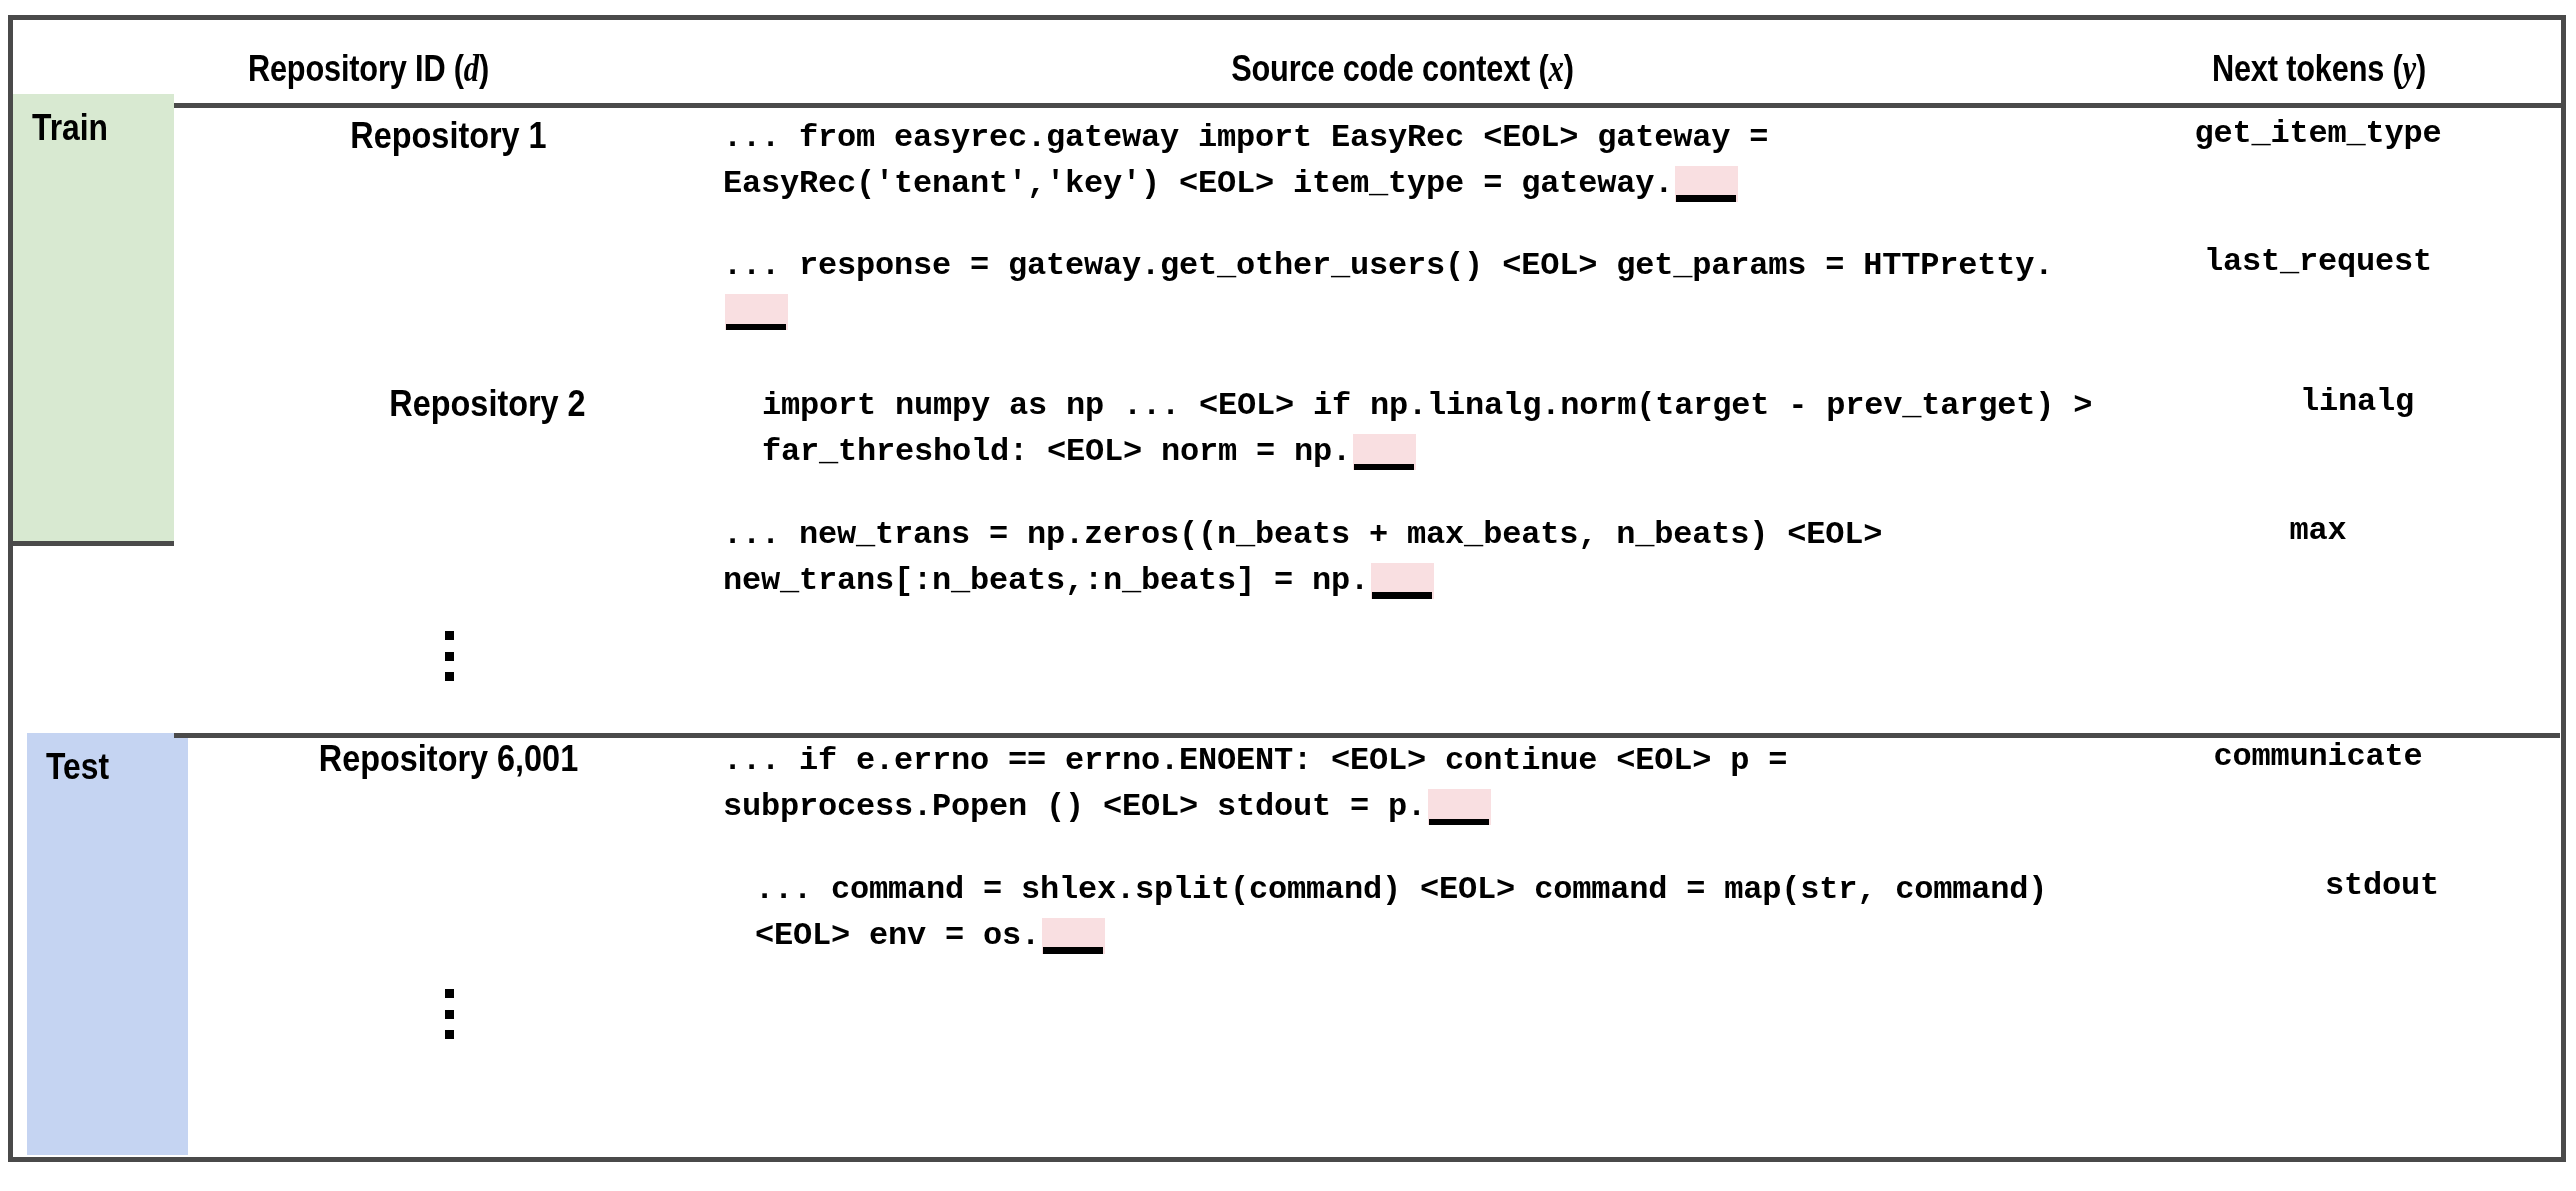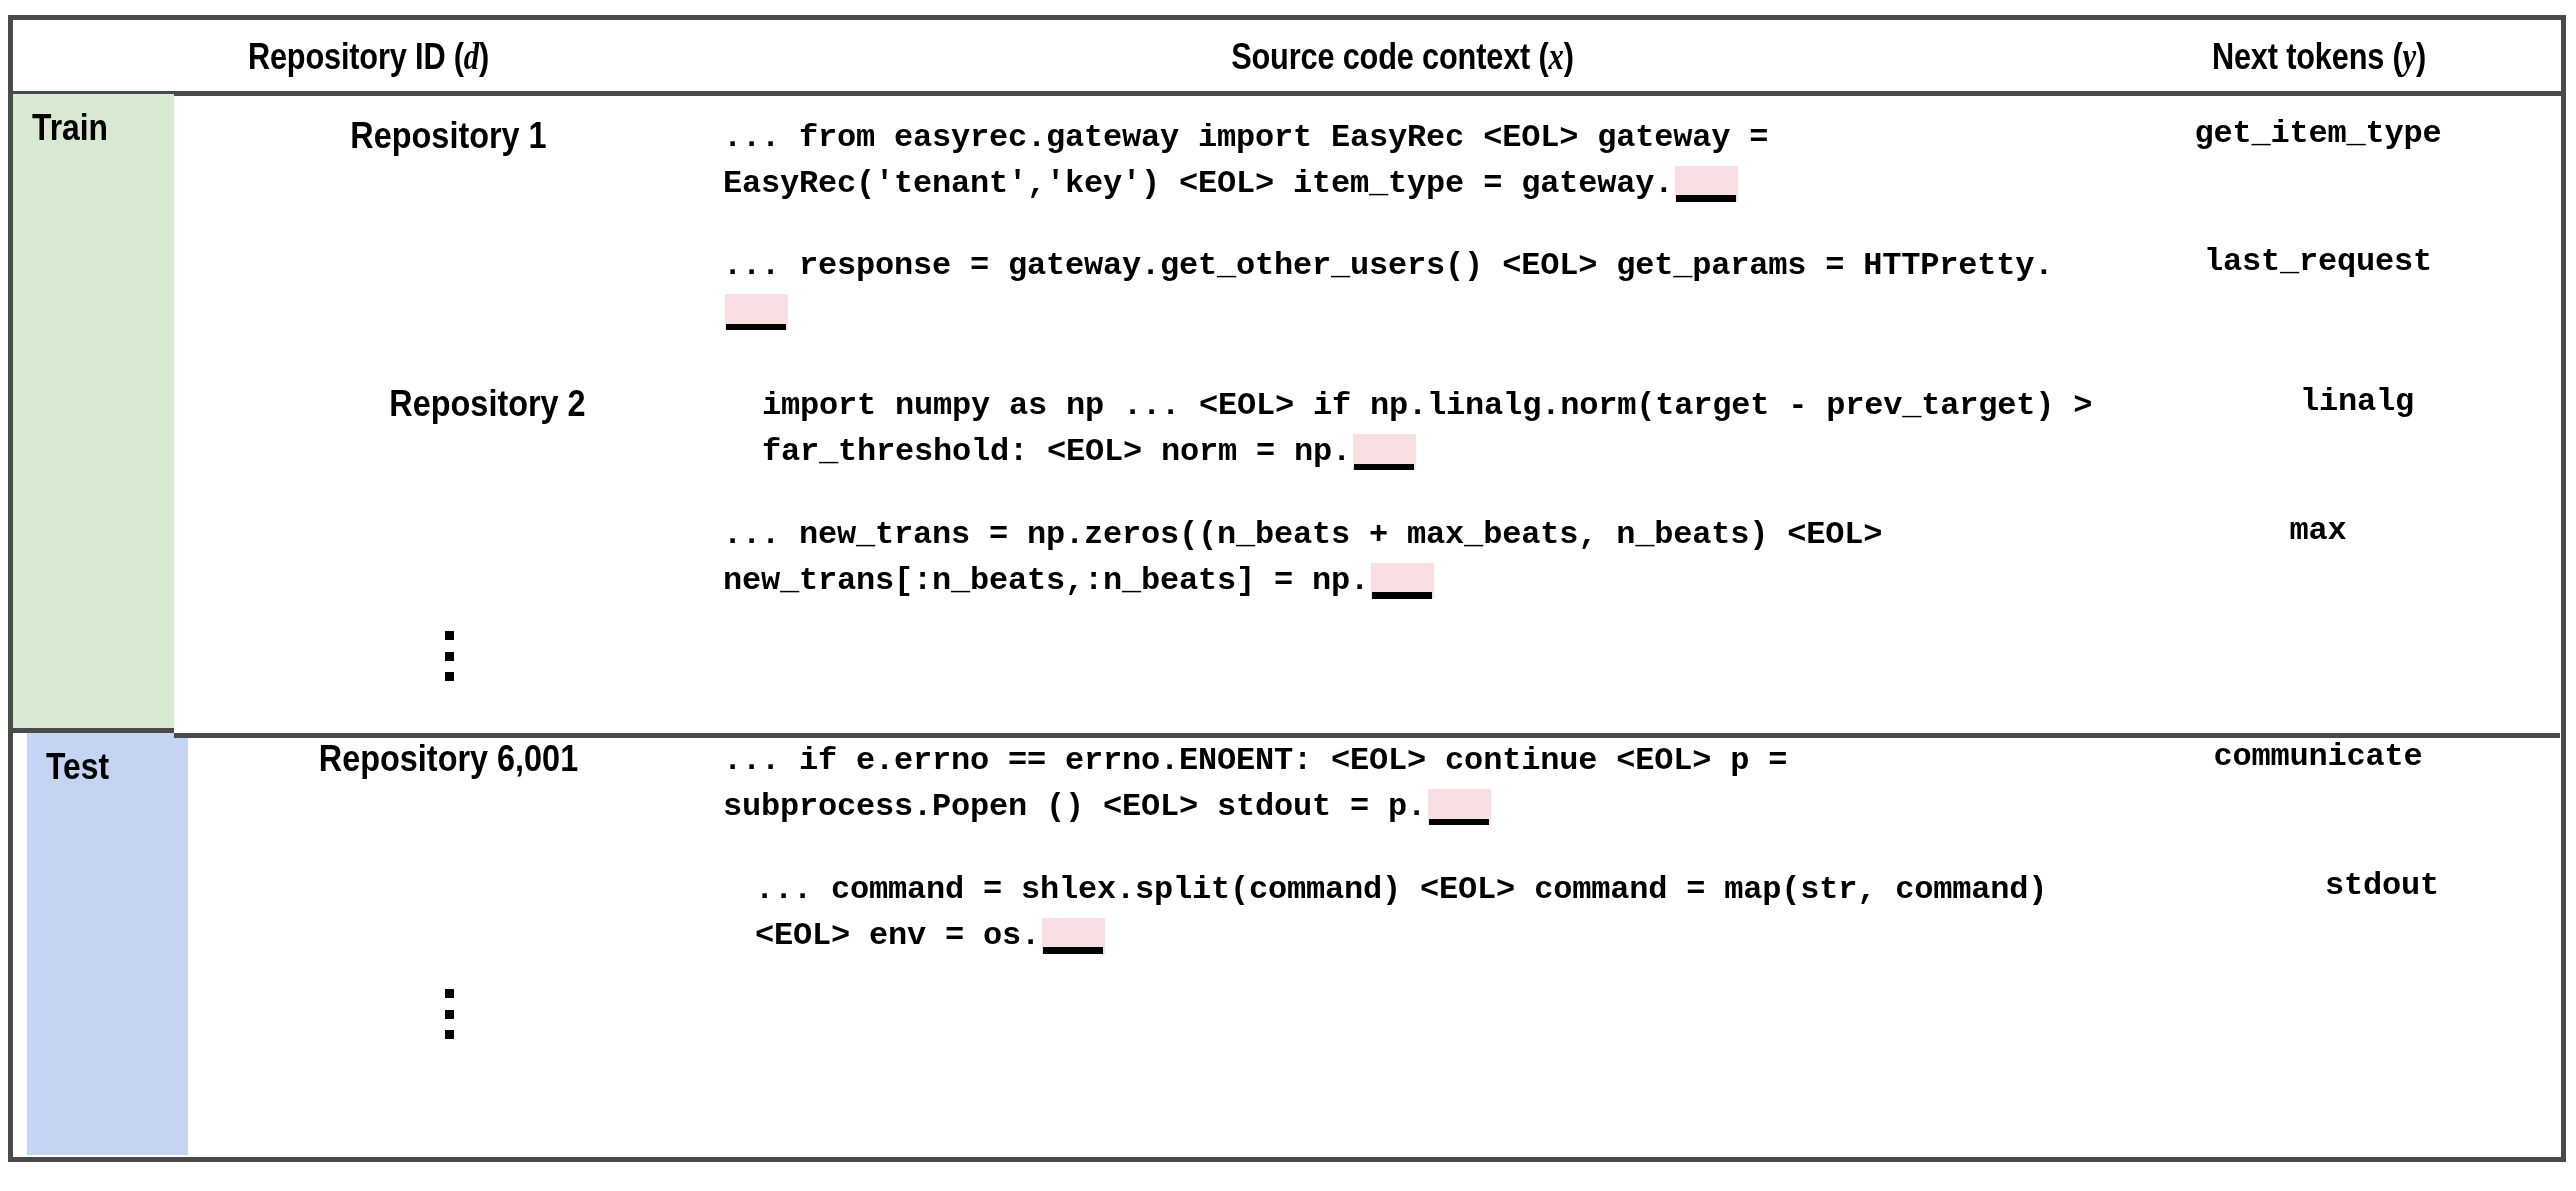--- a/index.html
+++ b/index.html
@@ -31,21 +31,21 @@
     height: 1147px;
     box-sizing: border-box;
     border: 5.7px solid #4a4a4a;
     background: #ffffff;
   }
 
   
   .header-row {
     position: absolute;
     left: 0;
-    top: 2px;
+    top: 14px;
     width: 100%;
     height: 74px;
     box-sizing: border-box;
     border-bottom: 5.7px solid #4a4a4a;
     display: flex;
     align-items: center;
   }
   .hdr-cell {
     font-family: "Liberation Sans", sans-serif;
     font-weight: bold;
@@ -66,21 +66,21 @@
 
   
   .band {
     position: absolute;
     left: 0;
     width: 161px;
     box-sizing: border-box;
   }
   .band-train {
     top: 74px;
-    height: 639px;
+    height: 452px;
     background: #d8e9d1;
     border-bottom: 5.7px solid #4a4a4a;
     text-decoration: underline;
   }
   .band-test {
     top: 713px;
     height: 422px;
     background: #c5d4f2;
     margin-left: 14px;
   }

